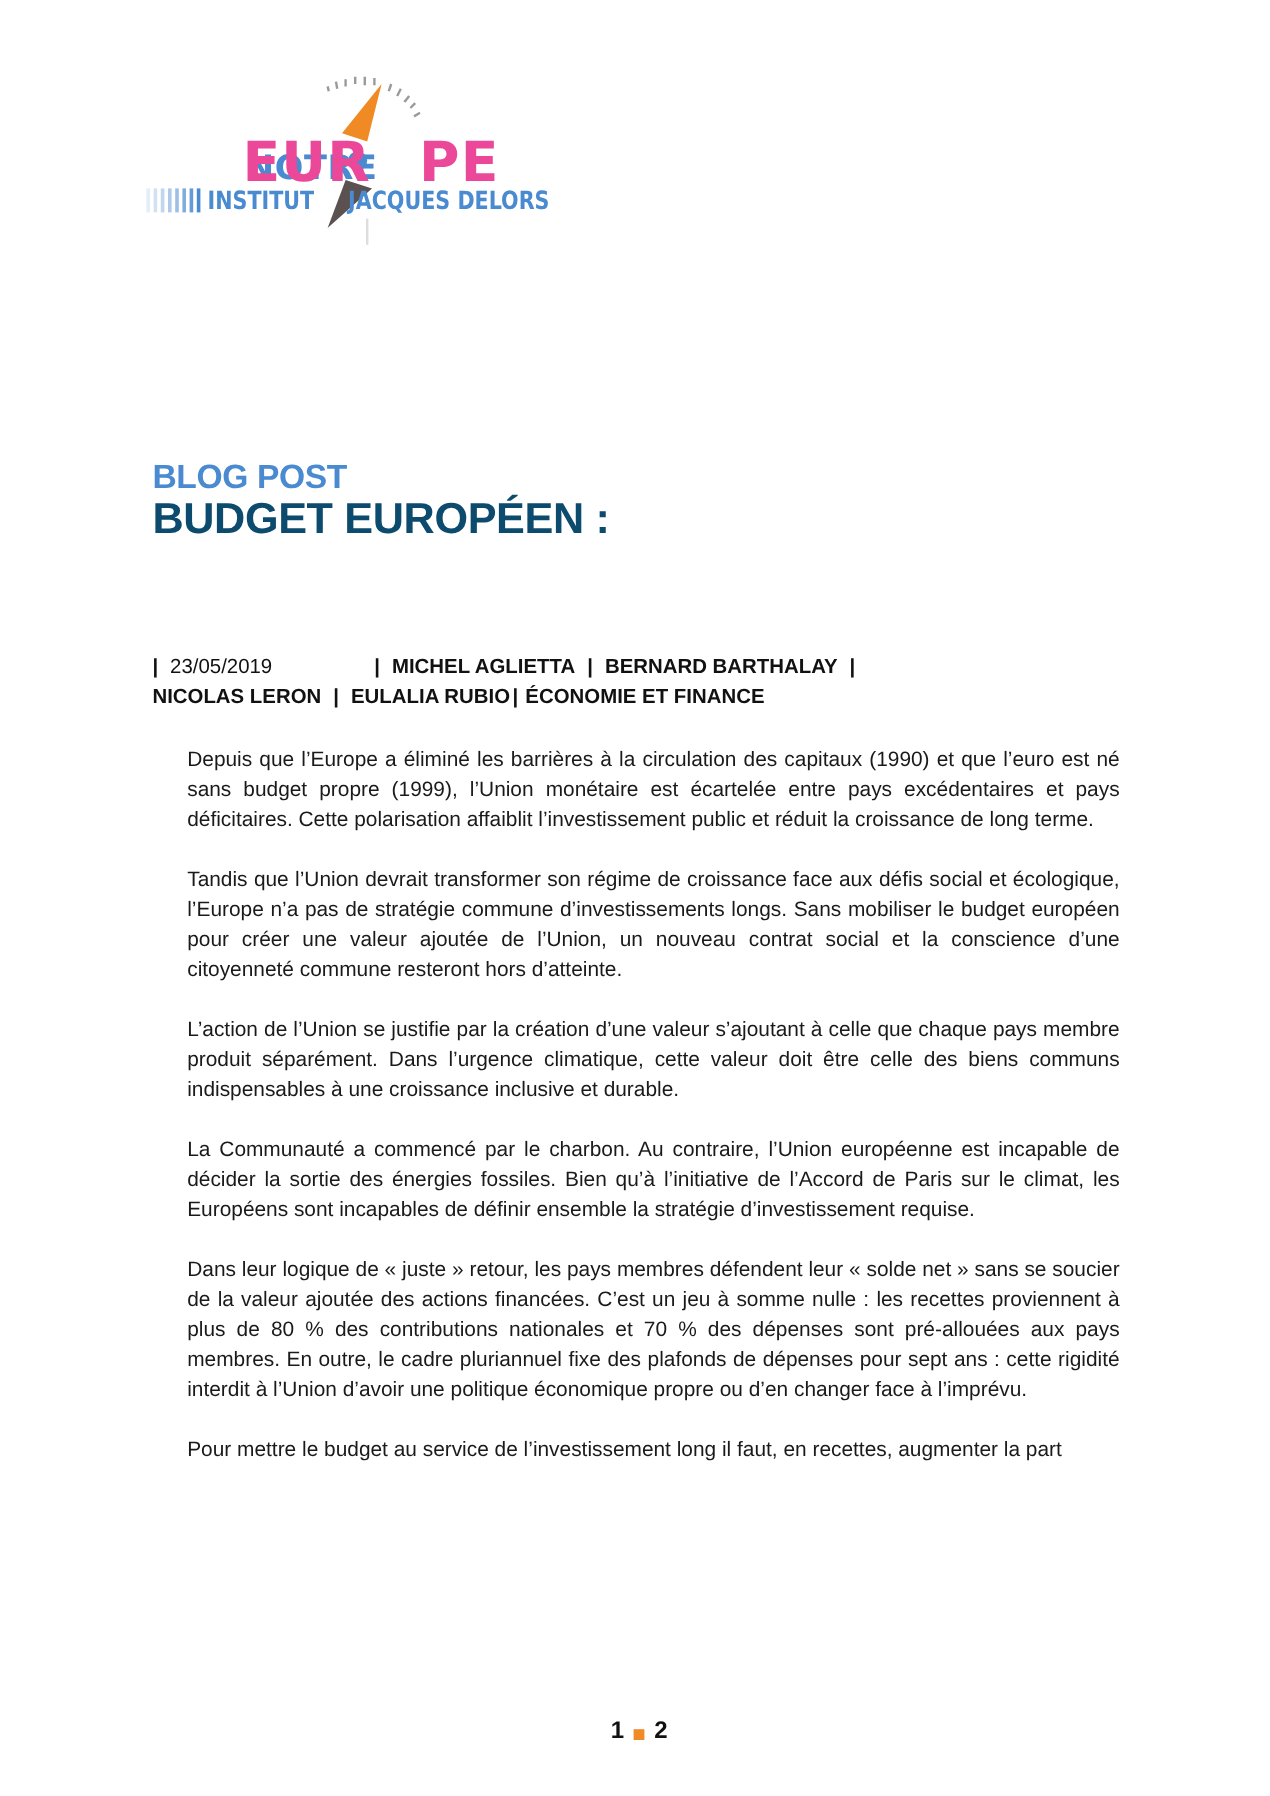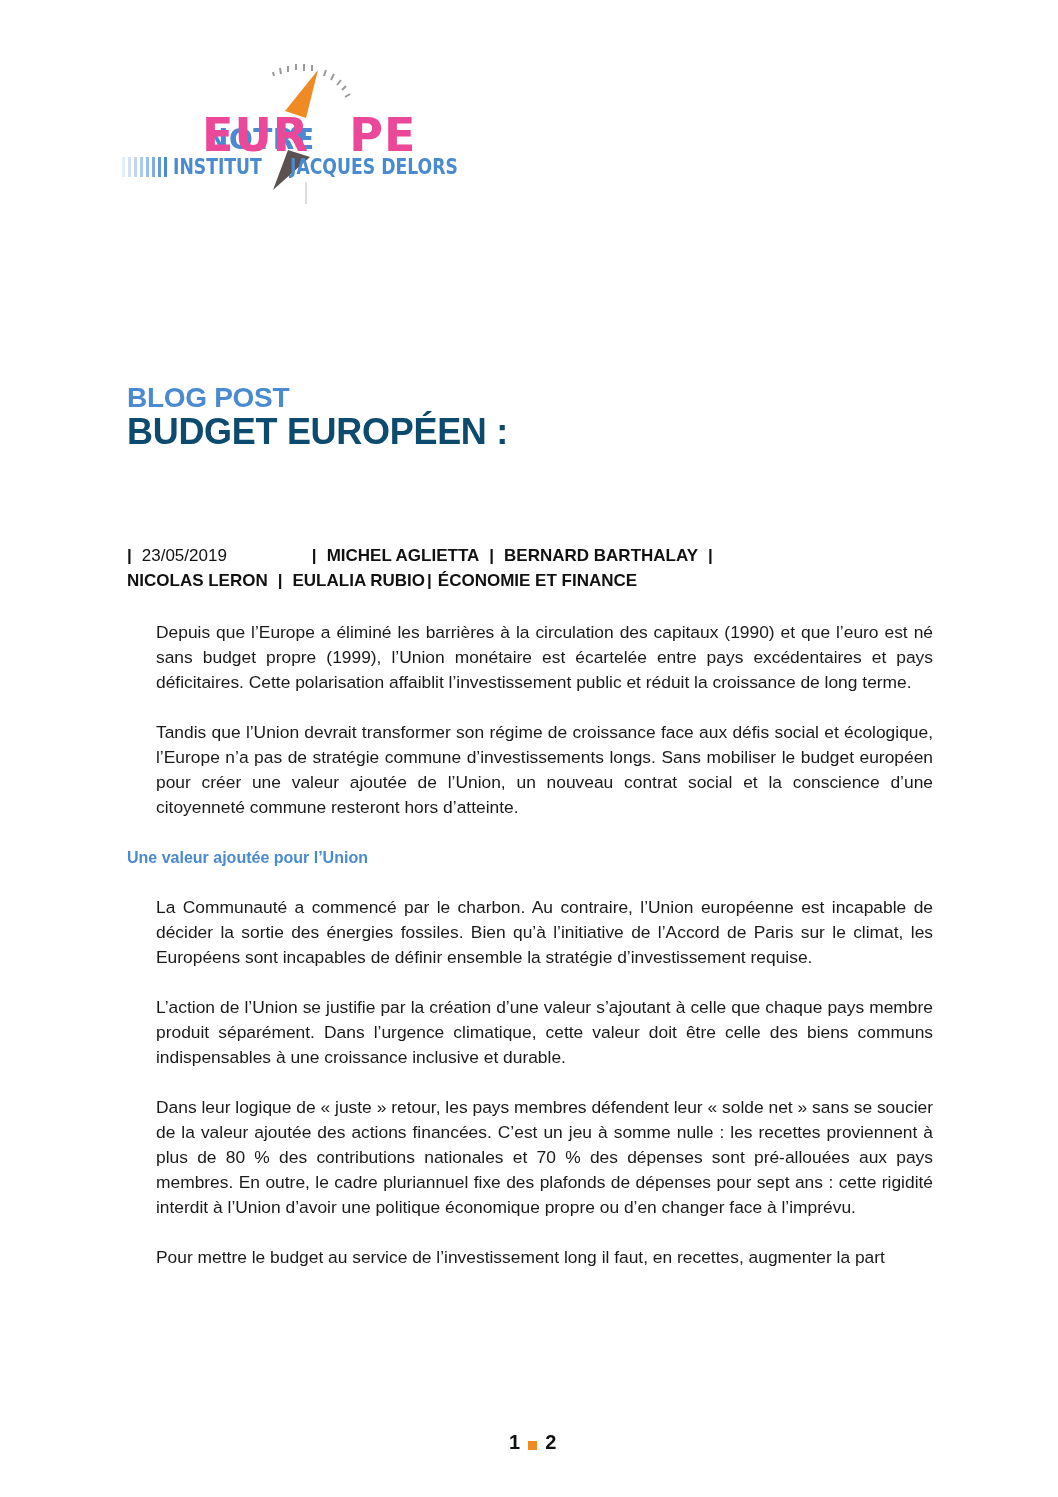--- a/index.html
+++ b/index.html
@@ -102,23 +102,22 @@
     <span class="sep">|</span>
     <span>EULALIA RUBIO</span>
     <span class="sep" style="padding:0 6px 0 2px">|</span>
     <span>ÉCONOMIE ET FINANCE</span>
   </div>
 </div>
 
 <div class="body">
   <p>Depuis que l’Europe a éliminé les barrières à la circulation des capitaux (1990) et que l’euro est né sans budget propre (1999), l’Union monétaire est écartelée entre pays excédentaires et pays déficitaires. Cette polarisation affaiblit l’investissement public et réduit la croissance de long terme.</p>
   <p>Tandis que l’Union devrait transformer son régime de croissance face aux défis social et écologique, l’Europe n’a pas de stratégie commune d’investissements longs. Sans mobiliser le budget européen pour créer une valeur ajoutée de l’Union, un nouveau contrat social et la conscience d’une citoyenneté commune resteront hors d’atteinte.</p>
-  <h2>Une valeur ajoutée pour l’Union</h2>
+  <p>L’action de l’Union se justifie par la création d’une valeur s’ajoutant à celle que chaque pays membre produit séparément. Dans l’urgence climatique, cette valeur doit être celle des biens communs indispensables à une croissance inclusive et durable.</p>
   <p>La Communauté a commencé par le charbon. Au contraire, l’Union européenne est incapable de décider la sortie des énergies fossiles. Bien qu’à l’initiative de l’Accord de Paris sur le climat, les Européens sont incapables de définir ensemble la stratégie d’investissement requise.</p>
-  <p>L’action de l’Union se justifie par la création d’une valeur s’ajoutant à celle que chaque pays membre produit séparément. Dans l’urgence climatique, cette valeur doit être celle des biens communs indispensables à une croissance inclusive et durable.</p>
   <p>Dans leur logique de « juste » retour, les pays membres défendent leur « solde net » sans se soucier de la valeur ajoutée des actions financées. C’est un jeu à somme nulle : les recettes proviennent à plus de 80 % des contributions nationales et 70 % des dépenses sont pré-allouées aux pays membres. En outre, le cadre pluriannuel fixe des plafonds de dépenses pour sept ans : cette rigidité interdit à l’Union d’avoir une politique économique propre ou d’en changer face à l’imprévu.</p>
   <p>Pour mettre le budget au service de l’investissement long il faut, en recettes, augmenter la part</p>
 </div>
 
 <div class="pager">
   <span>1</span>
   <span class="dot"></span>
   <span>2</span>
 </div>
 

